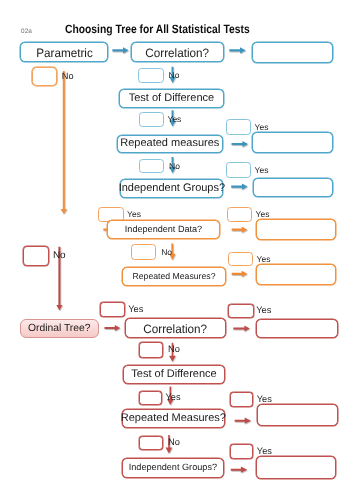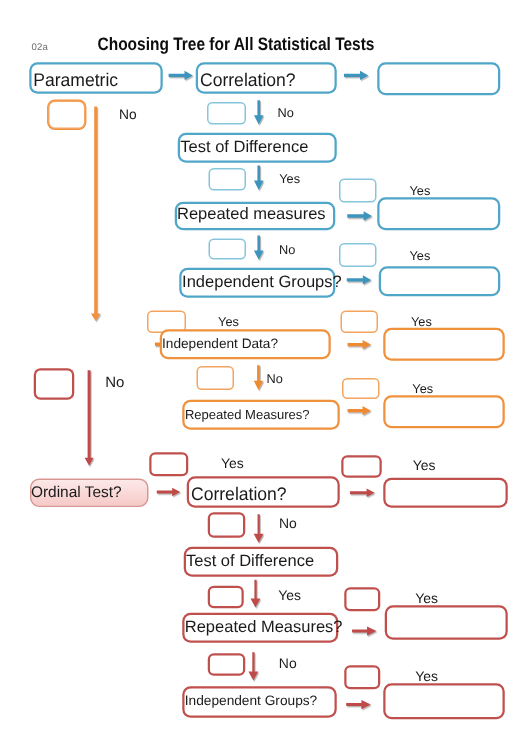--- a/index.html
+++ b/index.html
@@ -1,20 +1,20 @@
 <!DOCTYPE html>
 <html><head>
 <meta charset="utf-8">
 <style>
   html,body{margin:0;padding:0;background:#ffffff;}
   body{width:353px;height:500px;font-family:"Liberation Sans",sans-serif;overflow:hidden;
         -webkit-font-smoothing:antialiased;text-rendering:geometricPrecision;}
   #page{position:relative;width:353px;height:500px;background:#fff;}
   .abs{position:absolute;box-sizing:border-box;}
-  .node{display:flex;align-items:center;justify-content:flex-start;text-align:center;
+  .node{display:flex;align-items:center;justify-content:center;text-align:center;
         background:#ffffff;border-style:solid;border-radius:4px;line-height:1;}
   .node span{display:inline-block;transform:scaleX(0.96);white-space:nowrap;}
   .tag{border-radius:3.5px;font-size:8.5px;color:#1a1a1a;border-width:1px;}
   .tag span{transform:none;padding-left:46px;}
   .main{font-size:12.2px;color:#1a1a1a;padding-top:2.5px;}
   .small{font-size:11px;color:#1a1a1a;}
   .mid{font-size:9.9px;color:#1a1a1a;}
   .mid span{transform:none;}
   .small span{transform:none;}
   .title{font-weight:bold;font-size:12px;color:#0d0d0d;white-space:nowrap;}
@@ -143,21 +143,21 @@
       <span>Repeated Measures?</span>
     </div>
   <div class="abs node tag orange" style="left:227.9px;top:251.7px;width:25.2px;height:14.5px;">
       <span>Yes</span>
     </div>
   <div class="abs node orange result thick" style="left:255.5px;top:263.5px;width:80.5px;height:21.3px;border-width:1px;border-radius:5px;">
       <span></span>
     </div>
 
   <div class="abs node mid red" style="left:19.6px;top:318.5px;width:79.3px;height:19px;font-size:10.3px;padding-top:2px;border-width:1px;border-color:#D99592;border-radius:6px;background:linear-gradient(180deg,#FCE9E8 0%,#F8D8D6 55%,#F5C9C6 100%);">
-      <span>Ordinal Test?</span>
+      <span>Ordinal Tree?</span>
     </div>
   <div class="abs node tag red" style="left:100.3px;top:301.6px;width:25.1px;height:15.3px;">
       <span>Yes</span>
     </div>
 
   <div class="abs node main red thick" style="left:124.9px;top:318.2px;width:101px;height:19.8px;border-width:1px;border-radius:5px;">
       <span>Correlation?</span>
     </div>
   <div class="abs node tag red" style="left:228.1px;top:303.9px;width:25.5px;height:14px;">
       <span>Yes</span>

